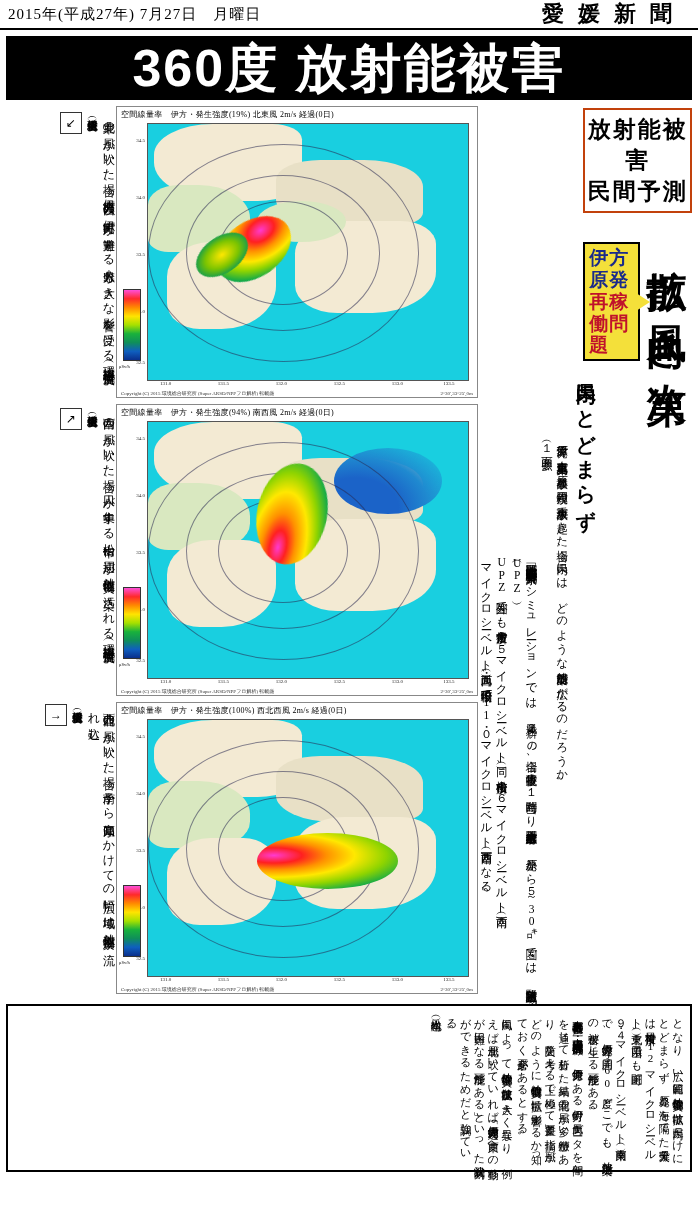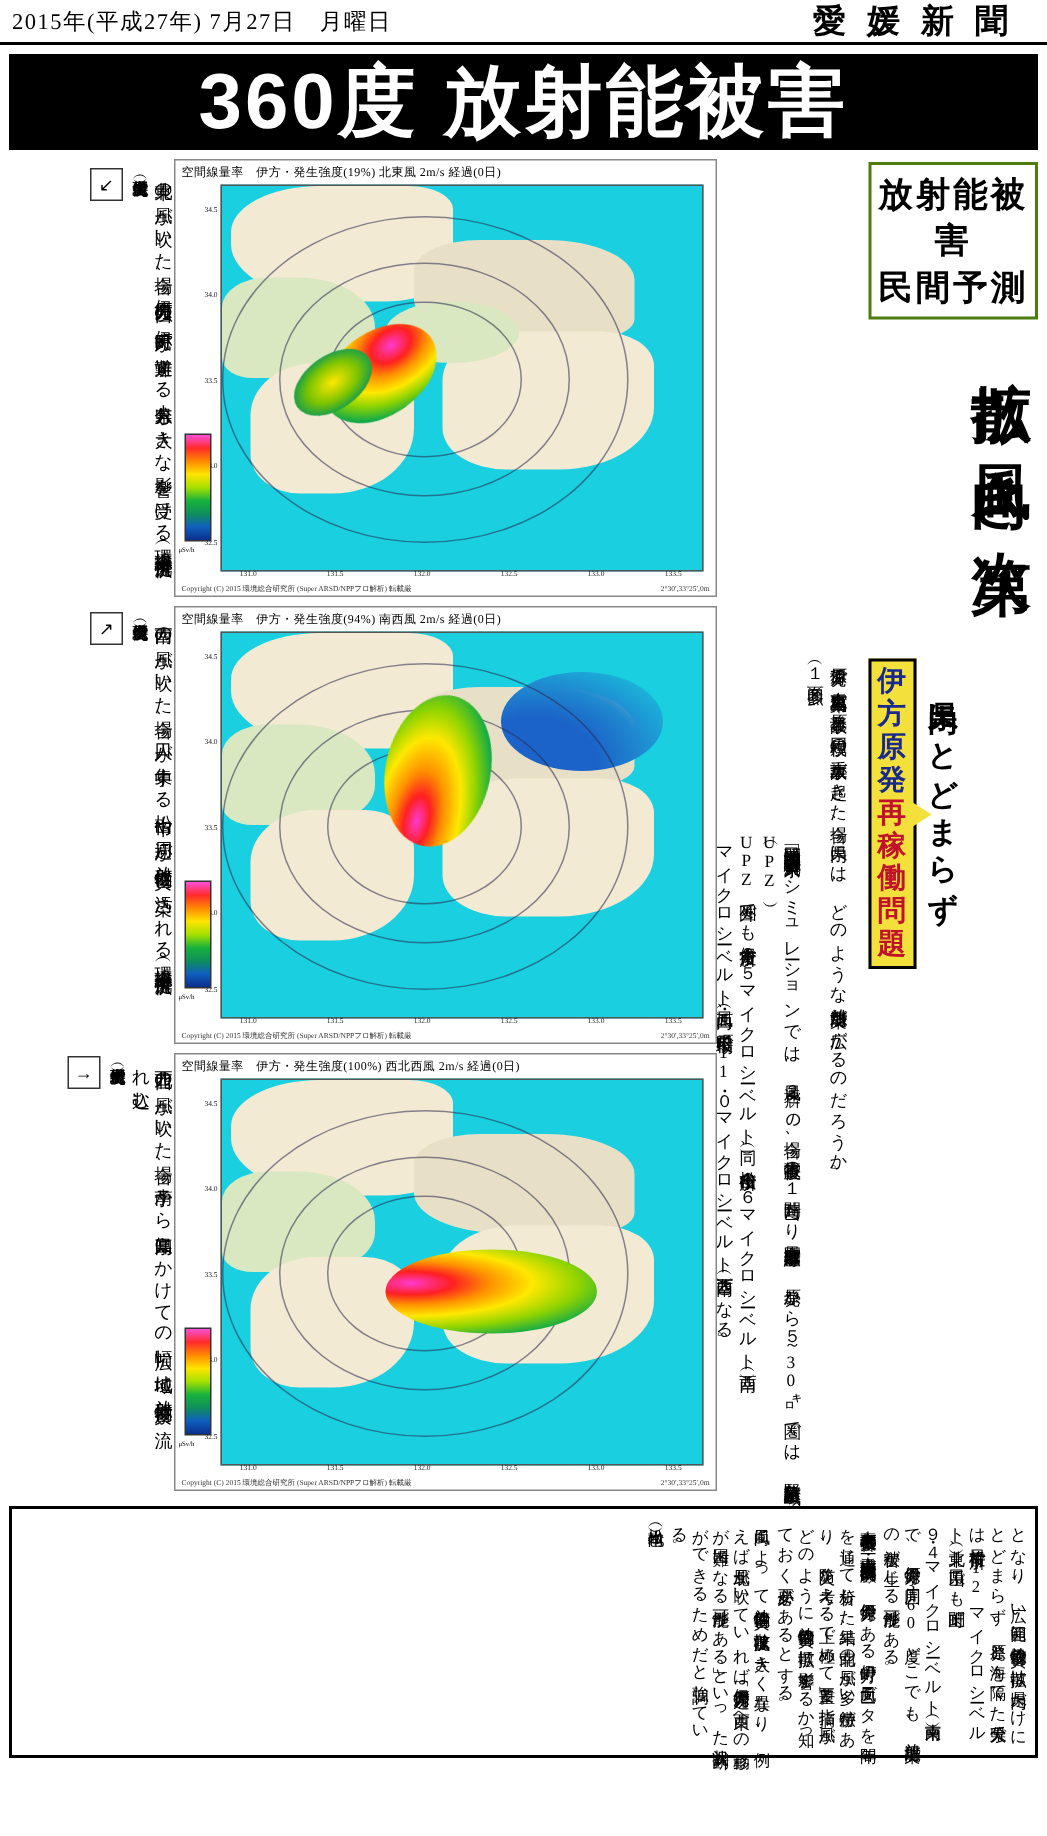--- a/index.html
+++ b/index.html
@@ -18,21 +18,21 @@
   .sheet{position:relative;width:698px;height:1176px;}
   .content{display:flex;flex-direction:row-reverse;padding:0 6px;box-sizing:border-box;height:905px;}
 
   
   .vtext{writing-mode:vertical-rl;text-orientation:upright;line-height:1.25;}
 
   
   .rightcol{width:214px;display:flex;flex-direction:row-reverse;box-sizing:border-box;padding-top:2px;}
 
   .kicker-box{width:196px;}
-  .kicker{border:2px solid #4d7c0f;margin:2px 0 9px 14px;padding:4px 2px;text-align:center;}
+  .kicker{border:2px solid #c2410c;margin:2px 0 25px 14px;padding:4px 2px;text-align:center;}
   .kicker .l{font-size:23px;font-weight:bold;letter-spacing:2px;font-family:"Liberation Sans",sans-serif;display:block;}
 
   .logo-wrap{margin:4px 0 6px 14px;position:relative;}
   .logo{background:#f4e03a;border:2px solid #000;padding:3px 4px;position:relative;}
   .logo div{font-size:19px;font-weight:bold;font-family:"Liberation Sans",sans-serif;letter-spacing:1px;color:#1a2a8a;line-height:1.15;}
   .logo div.second{color:#c0122b;}
   .logo .arrow{position:absolute;right:-12px;top:50%;margin-top:-9px;width:0;height:0;border-top:9px solid transparent;border-bottom:9px solid transparent;border-left:14px solid #f4e03a;}
 
   .bigvert{font-size:40px;font-weight:bold;letter-spacing:4px;font-family:"Liberation Sans",sans-serif;height:430px;margin-left:2px;}
   .subvert{font-size:20px;font-weight:bold;letter-spacing:2px;height:200px;margin-left:4px;}
@@ -96,21 +96,21 @@
     <div class="rightcol">
 
       <div class="kicker-box">
         <div class="kicker">
           <span class="l">放射能被害</span>
           <span class="l">民間予測</span>
         </div>
 
         <div style="display:flex;flex-direction:row-reverse;">
           <div class="vtext bigvert">拡散 風向き次第</div>
-          <div style="display:flex;flex-direction:row;align-items:flex-end;">
+          <div style="display:flex;flex-direction:column;align-items:flex-start;">
             <div class="logo-wrap">
               <div class="logo">
                 <div>伊方原発</div>
                 <div class="second">再稼働問題</div>
                 <span class="arrow"></span>
               </div>
             </div>
             <div class="vtext subvert">県内にとどまらず</div>
           </div>
         </div>

